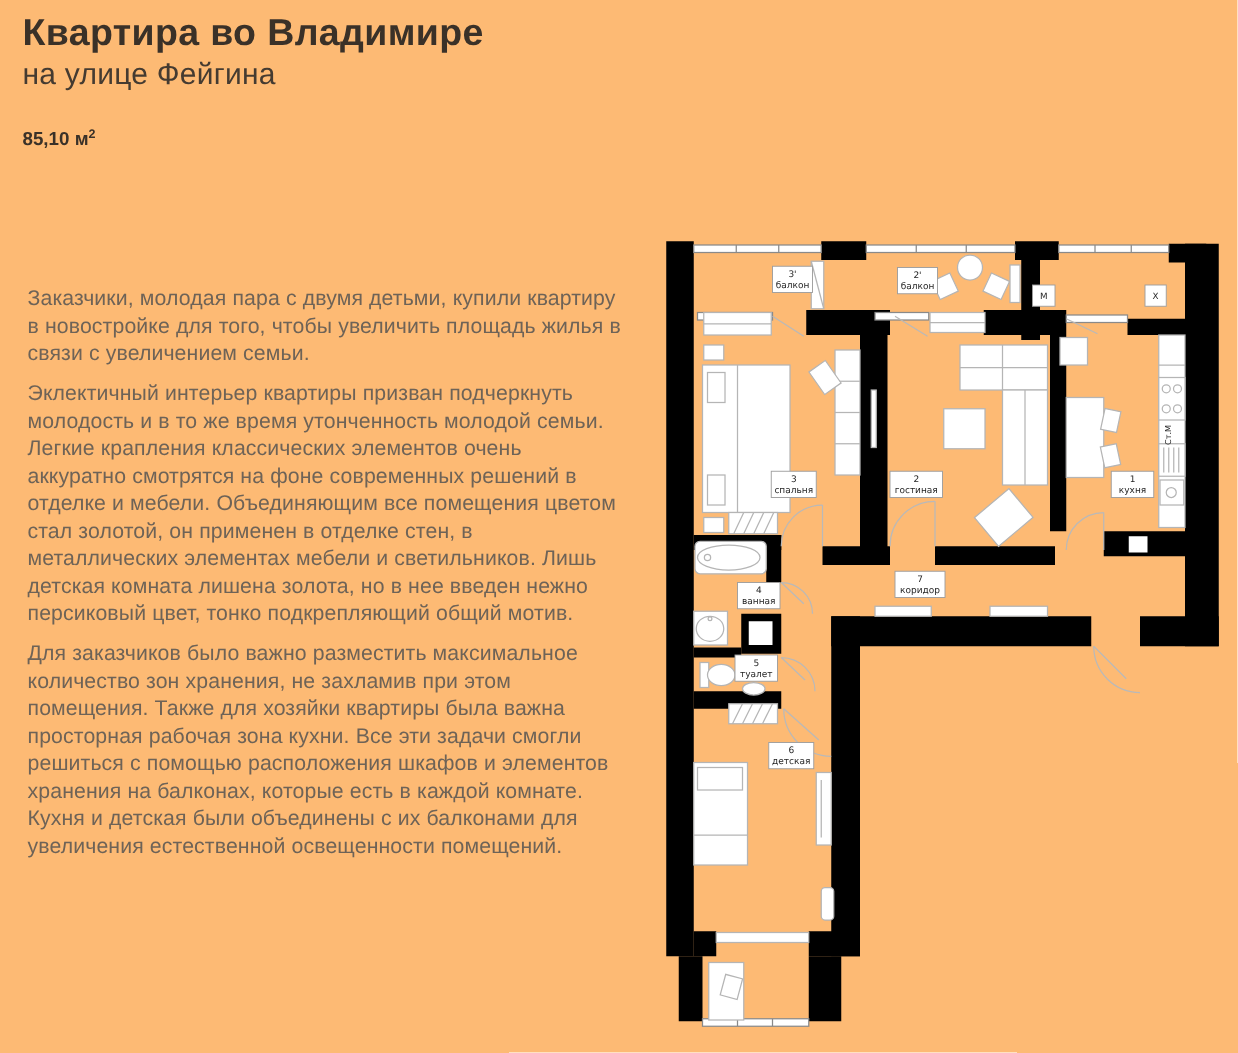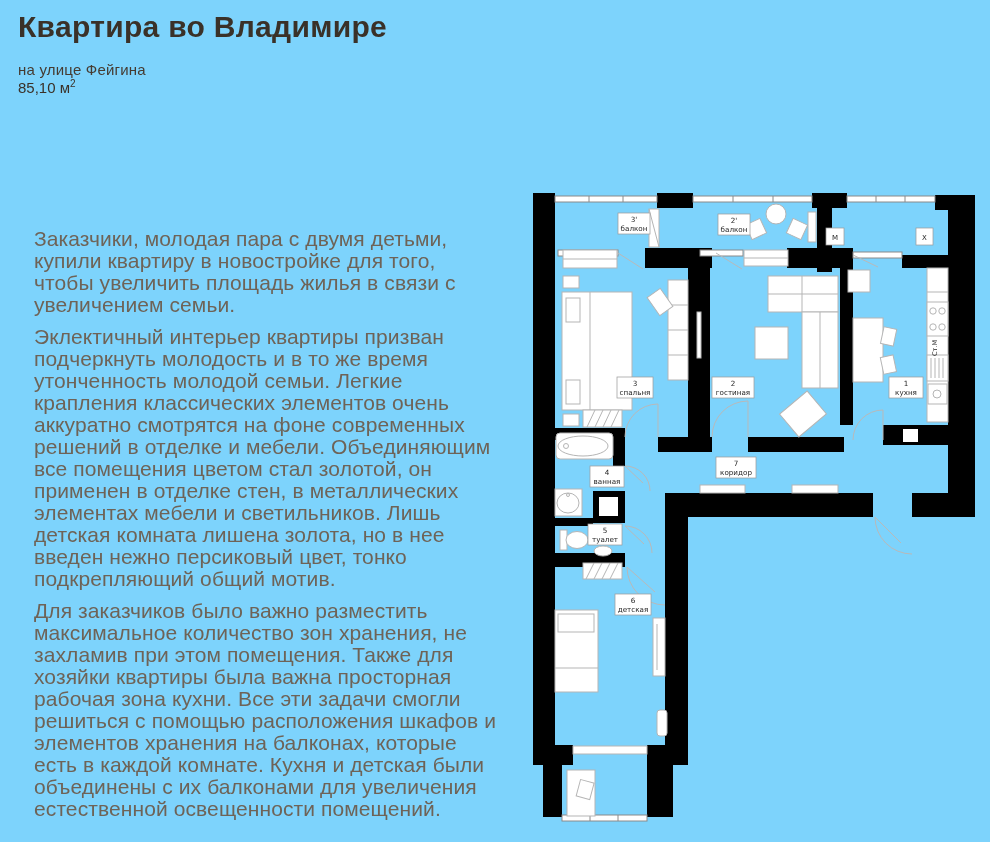--- a/index.html
+++ b/index.html
@@ -1,24 +1,24 @@
 <!DOCTYPE html>
 <html><head>
 <meta charset="utf-8">
 <style>
   html,body{margin:0;padding:0;background:#ffffff;}
-  .page{position:relative;width:990px;height:842px;background:#7dd3fc;overflow:hidden;
+  .page{position:relative;width:990px;height:842px;background:#fdba74;overflow:hidden;
         font-family:"Liberation Sans",sans-serif;}
   .hdr{position:absolute;left:18px;top:10px;width:500px;}
   .title{font-size:30px;font-weight:bold;color:#3a3128;letter-spacing:.3px;line-height:1.1;}
-  .subtitle{font-size:15px;color:#453b31;margin-top:18px;letter-spacing:.2px;}
-  .area{font-size:15px;font-weight:normal;color:#3a3128;}
+  .subtitle{font-size:24px;color:#453b31;margin-top:3px;letter-spacing:.2px;}
+  .area{font-size:15px;font-weight:bold;color:#3a3128;margin-top:28px;}
   .area sup{font-size:10px;}
   .article{position:absolute;left:18px;top:228px;width:482px;}
-  .article p{margin:0 0 10px 16px;font-size:21px;line-height:22px;color:#6e6357;letter-spacing:.1px;}
+  .article p{margin:0 0 10px 4px;font-size:17px;line-height:22px;color:#6e6357;letter-spacing:.1px;}
   .plan{position:absolute;left:530px;top:152px;width:460px;height:690px;}
   .plan .wall{fill:#000;stroke:none;}
   .plan .whitecut{fill:#fff;stroke:none;}
   .plan .win{fill:#fff;stroke:#8a8a8a;stroke-width:1;}
   .plan .tick{stroke:#8a8a8a;stroke-width:1;}
   .plan .furn{fill:#fff;stroke:#b5b5b5;stroke-width:1;}
   .plan .furnl{fill:none;stroke:#b5b5b5;stroke-width:1;}
   .plan .door{fill:none;stroke:#b9b9b9;stroke-width:1;}
   .plan .lblbox{fill:#fff;stroke:#9e9e9e;stroke-width:.75;}
   .plan text{font-family:"DejaVu Sans","Liberation Sans",sans-serif;fill:#1f1f1f;}

